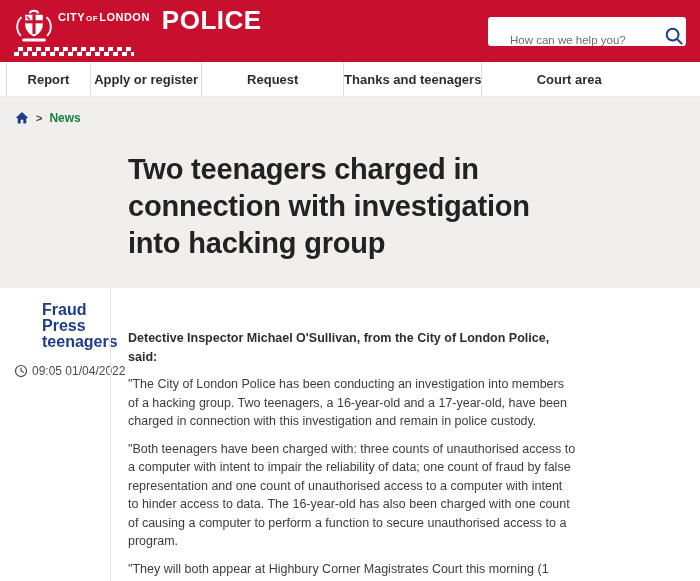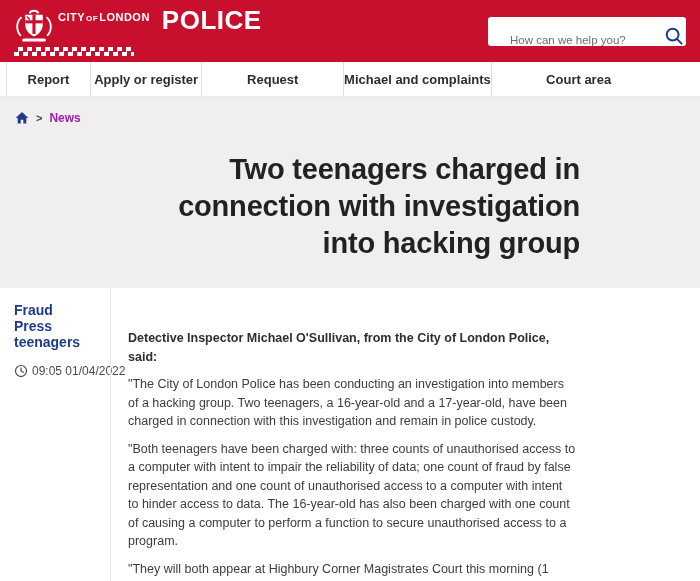--- a/index.html
+++ b/index.html
@@ -123,54 +123,54 @@
   .breadcrumb .home-link { display: flex; align-items: center; cursor: pointer; }
   .breadcrumb .sep {
     font-size: 11px;
     font-weight: bold;
     color: #444444;
     margin: 0 7px;
   }
   .breadcrumb .crumb {
     font-size: 12px;
     font-weight: bold;
-    color: #a21caf;
+    color: #15803d;
     text-decoration: none;
     cursor: pointer;
   }
   .page-title {
     margin: 25px 0 0 128px;
     width: 452px;
     font-size: 29px;
     line-height: 37px;
     font-weight: bold;
     color: #222222;
     letter-spacing: -0.2px;
-    text-align: right;
   }
 
   
   .content {
     display: flex;
     background: #ffffff;
     min-height: 293px;
   }
   .sidebar {
     width: 110px;
     flex: none;
     padding: 14px 0 0 14px;
   }
   .side-link {
     display: block;
-    font-size: 14px;
+    font-size: 16px;
     font-weight: bold;
     color: #1d3c8a;
     line-height: 16px;
     text-decoration: none;
     cursor: pointer;
+    margin-left: 28px;
   }
   .timestamp {
     margin-top: 14px;
     display: flex;
     align-items: center;
     font-size: 12px;
     color: #4a4a4a;
     white-space: nowrap;
   }
   .timestamp svg { margin-right: 4px; flex: none; }
@@ -232,21 +232,21 @@
           <path d="M14.4 14.4 L19.4 19.4"></path>
         </svg>
       </button>
     </div>
   </header>
 
   <nav class="nav">
     <div class="nav-item">Report</div>
     <div class="nav-item">Apply or register</div>
     <div class="nav-item">Request</div>
-    <div class="nav-item">Michael and complaints</div>
+    <div class="nav-item">Thanks and teenagers</div>
     <div class="nav-item">Court area</div>
   </nav>
 
   <section class="hero">
     <div class="breadcrumb">
       <span class="home-link">
         <svg viewBox="0 0 16 16" width="14" height="14">
           <path d="M8 1.2 L15.2 7.9 H12.9 V14.2 H9.5 V10 H6.5 V14.2 H3.1 V7.9 H0.8 Z" fill="#1d3c8a"></path>
         </svg>
       </span>

